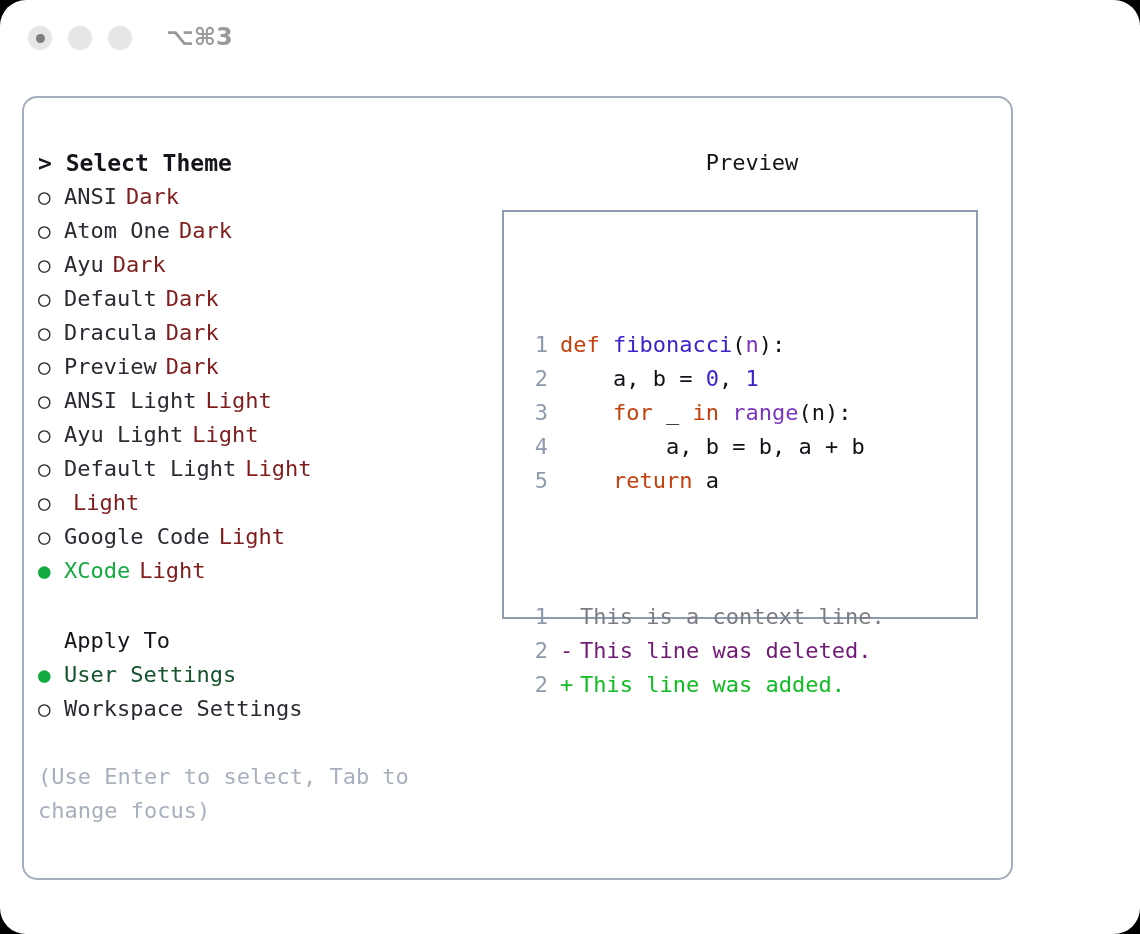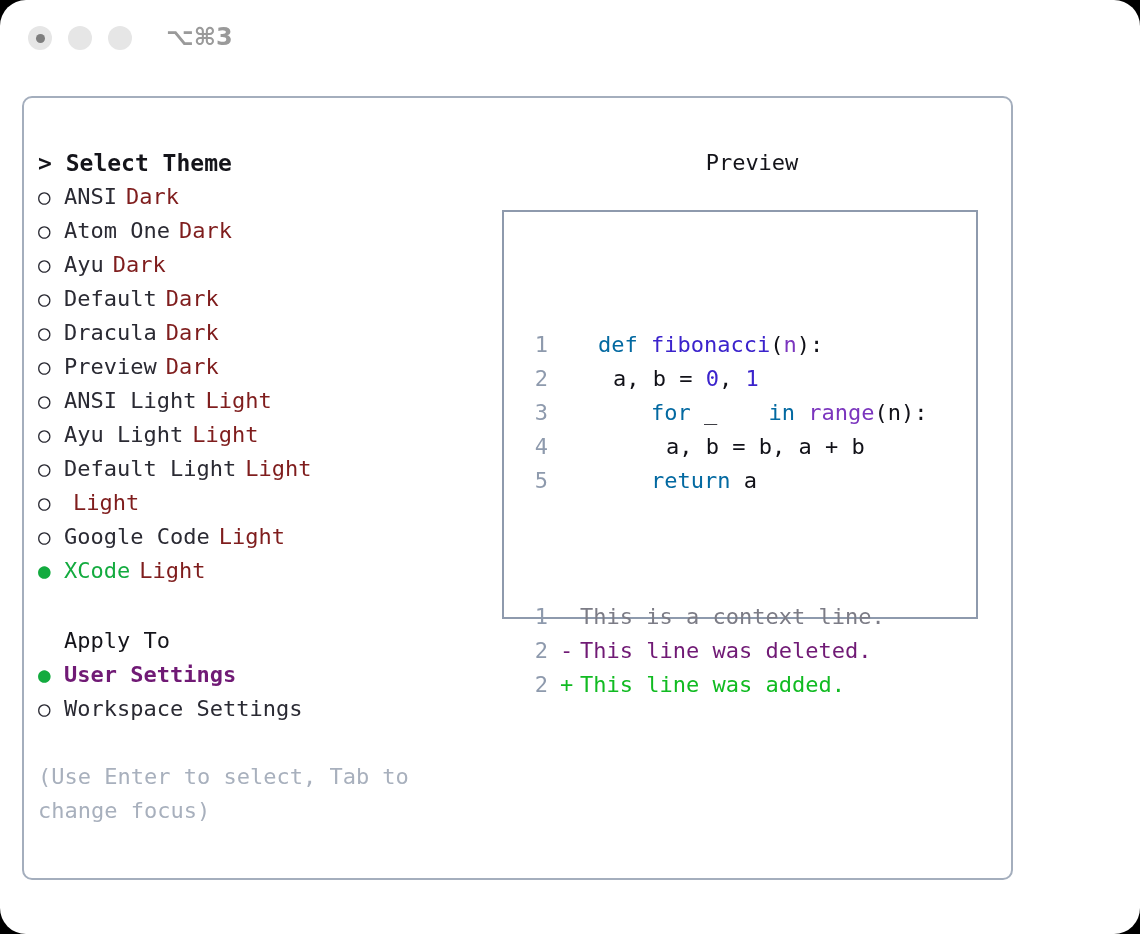--- a/index.html
+++ b/index.html
@@ -67,21 +67,21 @@
   }
 
   
   .panel {
     position: absolute;
     left: 22px;
     top: 96px;
     width: 991px;
     height: 784px;
     border: 2px solid #a4aebd;
-    border-radius: 10px;
+    border-radius: 15px;
     box-sizing: border-box;
     background: #ffffff;
   }
 
   .columns {
     position: absolute;
     left: 0; top: 0;
     width: 100%;
     height: 100%;
   }
@@ -141,21 +141,21 @@
     white-space: pre;
   }
   .apply-row {
     display: flex;
     align-items: baseline;
     line-height: 34px;
     white-space: pre;
     font-size: 22px;
   }
   .apply-row .apply-label { color: #2a2a33; }
-  .apply-row.selected .apply-label { color: #701a75; font-weight: bold; }
+  .apply-row.selected .apply-label { color: #14532d; }
 
   .hint {
     margin-top: 34px;
     font-size: 22px;
     color: #a8b0bd;
     line-height: 34px;
     width: 400px;
     white-space: pre-wrap;
   }
 
@@ -192,21 +192,21 @@
   }
   .code-line { display: flex; white-space: pre; }
   .lineno {
     display: inline-block;
     width: 28px;
     flex: 0 0 28px;
     text-align: right;
     color: #8e9aad;
     margin-right: 12px;
   }
-  .tok-kw   { color: #0369a1; margin-left: 38px; }
+  .tok-kw   { color: #c2410c; }
   .tok-fn   { color: #3b23cc; }
   .tok-num  { color: #3b23cc; }
   .tok-var  { color: #111118; }
   .tok-pun  { color: #111118; }
   .tok-call { color: #7b35be; }
 
   .diff { margin-top: 34px; }
   .diff-ctx { color: #7c7c86; }
   .diff-del { color: #701a75; }
   .diff-add { color: #11bb22; }

